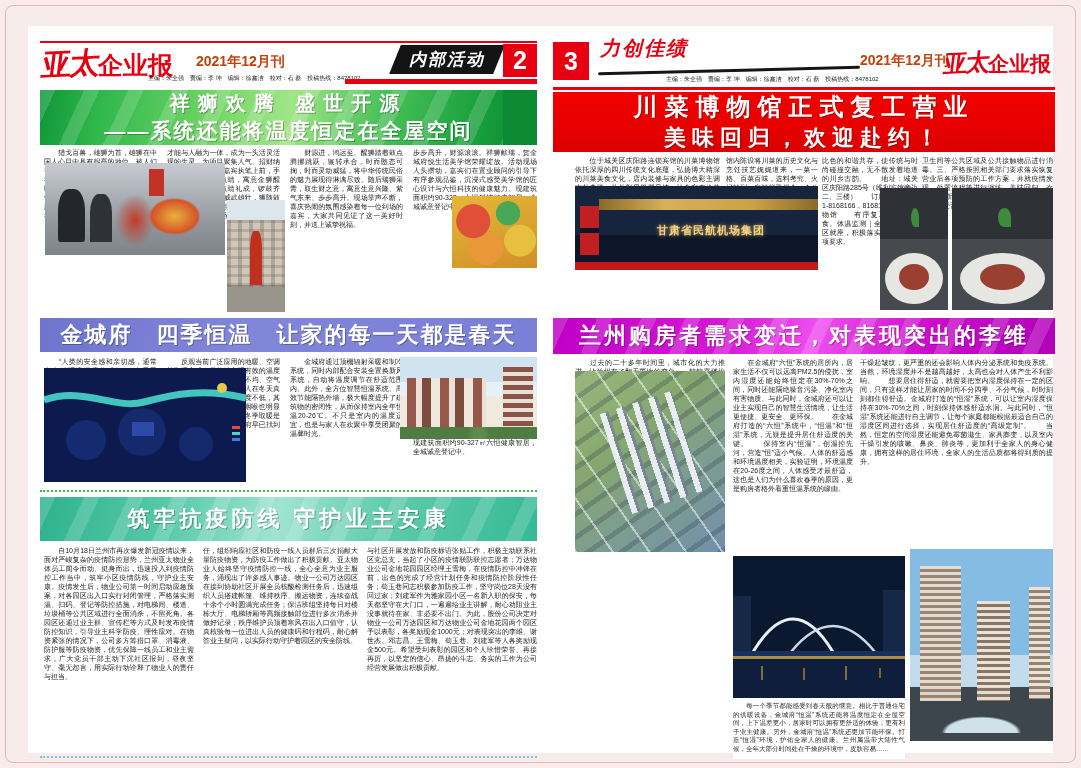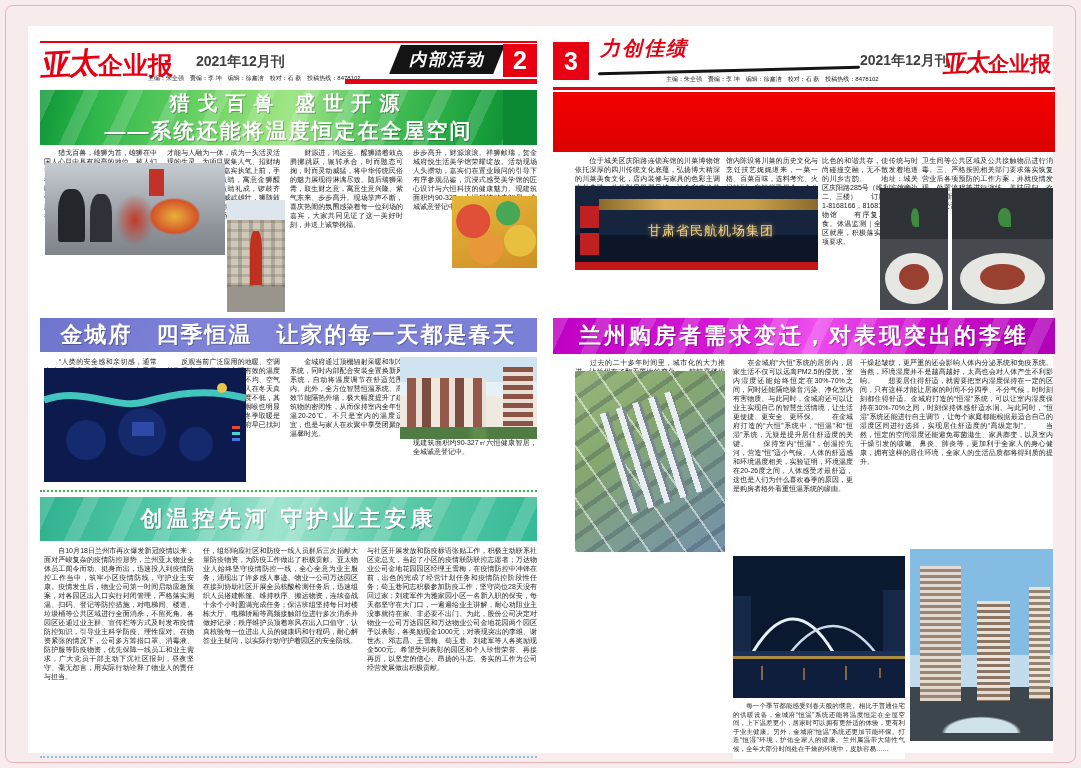--- a/index.html
+++ b/index.html
@@ -8,21 +8,21 @@
   .frame{position:absolute;inset:5px;border:1px solid #e9b3ba;border-radius:8px;pointer-events:none}
   .spread{position:absolute;left:28px;top:26px;width:1025px;height:727px;background:#fff}
 
   
   .rule-red{position:absolute;background:#e60012}
   .logo{position:absolute;white-space:nowrap;color:#e60012}
   .logo b{display:inline-block;font-size:30px;font-weight:900;transform:skewX(-10deg) rotate(-3deg);letter-spacing:-2px}
   .logo i{display:inline-block;font-style:normal;font-size:25px;font-weight:900;letter-spacing:0}
   .logo.small b{font-size:24px}
   .logo.small i{font-size:21px}
-  .issue{position:absolute;font-size:14px;font-weight:900;color:#404040;white-space:nowrap}
+  .issue{position:absolute;font-size:14px;font-weight:900;color:#c2410c;white-space:nowrap}
   .credits{position:absolute;font-size:6px;color:#222;white-space:nowrap;letter-spacing:0}
   .section-tab{position:absolute;background:#141414;transform:skewX(-22deg);display:flex;align-items:center;justify-content:center}
   .section-tab span{display:inline-block;transform:skewX(22deg);color:#fff;font-size:17px;font-weight:bold;font-style:italic;letter-spacing:2px}
   .numbox{position:absolute;background:#e60012;color:#fff;font-weight:bold;display:flex;align-items:center;justify-content:center;font-size:25px;font-style:italic}
   .sec-title{position:absolute;color:#e60012;font-size:20px;font-weight:900;font-style:italic;letter-spacing:2px;white-space:nowrap}
   .swoosh{position:absolute;background:#151515;border-radius:2px;transform:rotate(-1.4deg)}
 
   
   .banner{position:absolute;display:flex;flex-direction:column;align-items:center;justify-content:center;color:#fff;font-weight:bold;text-align:center;overflow:hidden}
   .banner span{position:relative;z-index:2;text-shadow:1px 1px 0 rgba(0,0,0,.28);white-space:nowrap}
@@ -72,21 +72,21 @@
   .brender .pd3{right:3%;top:12%;width:22%;height:76%;background:repeating-linear-gradient(180deg,#8c5446 0 5px,#e8e0d4 5px 9px)}
   .brender .pd2{left:0;bottom:0;width:100%;height:15%;background:
     radial-gradient(circle at 12% 45%,#4e7c42 0 42%,rgba(0,0,0,0) 48%),
     radial-gradient(circle at 38% 60%,#5e8c4c 0 38%,rgba(0,0,0,0) 44%),
     radial-gradient(circle at 72% 45%,#4e7c42 0 42%,rgba(0,0,0,0) 48%),#6a9858}
 
   .storefront{background:linear-gradient(180deg,#16243e 0 58%,#0c1628 58% 100%)}
   .storefront .pd1{left:10%;top:16%;right:0;height:13%;background:linear-gradient(90deg,#8a6a2a,#d8b05a 30%,#caa24a 70%,#8a6a2a)}
   .storefront .pd2{left:2%;top:24%;width:8%;height:58%;background:linear-gradient(180deg,#c02020 0 45%,#0c1628 45% 55%,#c02020 55% 100%)}
   .storefront .pd3{left:0;bottom:0;width:100%;height:10%;background:#c41818}
-  .storefront .sign{position:absolute;left:14%;top:36%;right:2%;height:34%;display:flex;align-items:center;justify-content:center;color:#f2d488;font-size:13px;font-weight:normal;letter-spacing:1px;text-shadow:0 0 4px #caa24a;white-space:nowrap}
+  .storefront .sign{position:absolute;left:14%;top:36%;right:2%;height:34%;display:flex;align-items:center;justify-content:center;color:#f2d488;font-size:11px;font-weight:bold;letter-spacing:1px;text-shadow:0 0 4px #caa24a;white-space:nowrap}
 
   .dish{background:linear-gradient(180deg,#2e3136 0 42%,#46494e 42% 100%)}
   .dish::before{content:"";position:absolute;left:8%;bottom:5%;width:84%;height:42%;background:#e6e6e2;border-radius:50%}
   .dish::after{content:"";position:absolute;left:28%;bottom:16%;width:44%;height:22%;background:#9a4030;border-radius:50%}
   .dish .pd1{left:46%;top:16%;width:12%;height:16%;background:#3e8a3e;border-radius:50% 50% 0 50%}
 
   .aerial{background:
     repeating-linear-gradient(55deg, rgba(255,255,255,.5) 0 2px, rgba(0,0,0,0) 2px 30px),
     repeating-linear-gradient(-35deg, rgba(40,50,70,.25) 0 5px, rgba(0,0,0,0) 5px 19px),
     linear-gradient(140deg,#9ab87e 0%,#86a86e 35%,#7e9e8e 62%,#7290aa 100%)}
@@ -115,21 +115,21 @@
 <div class="section-tab" style="left:395px;top:45px;width:104px;height:29px">
   <span>内部活动</span>
 </div>
 <div class="numbox" style="left:503px;top:44px;width:34px;height:33px">
   <span style="font-style:normal">2</span>
 </div>
 <div class="credits" style="left:148px;top:74px">主编：朱全强　责编：李 坤　编辑：徐鑫洁　校对：石 磊　投稿热线：8478102</div>
 <div class="rule-red" style="left:345px;top:79px;width:192px;height:5px"></div>
 
 <div class="banner b-green rays" style="left:40px;top:90px;width:497px;height:55px">
-  <span style="font-size:20px;letter-spacing:8px">猎戈百兽  盛世开源</span>
+  <span style="font-size:20px;letter-spacing:8px">祥狮欢腾  盛世开源</span>
   <span style="font-size:21px;letter-spacing:2px">——系统还能将温度恒定在全屋空间</span>
 </div>
 <div class="tcol" style="left:44px;top:148px;width:113px;height:164px">　　猎戈百兽，雄狮为首，雄狮在中国人心目中具有很高的地位，被人们誉为“祥瑞之兽”，代表着威武、吉祥、喜庆。12月8日上午，一场锣鼓喧天、吉祥红火的舞狮表演在金城府悦生活美学馆门前精彩上演，醒狮欢腾，瑞气盈门，贺美学馆盛大开放，恭迎八方嘉宾莅临品鉴。</div>
 <div class="tcol" style="left:167px;top:148px;width:113px;height:164px">才能与人融为一体，成为一头活灵活现的生灵，为项目聚集人气、招财纳福。盛情邀请下，嘉宾执笔上前，手起笔落，为瑞狮点睛，寓意金狮醒目、鸿运当头。点睛礼成，锣鼓齐鸣，点睛后的醒狮威武雄壮，狮随鼓动，威震八方，引得现场宾朋阵阵喝彩，纷纷驻足观赏留影。</div>
 <div class="tcol" style="left:290px;top:148px;width:113px;height:164px">　　财源进，鸿运至。醒狮踏着鼓点腾挪跳跃，辗转承合，时而憨态可掬，时而灵动威猛，将中华传统民俗的魅力展现得淋漓尽致。随后瑞狮采青，取生财之意，寓意生意兴隆、紫气东来、步步高升。现场掌声不断，喜庆热闹的氛围感染着每一位到场的嘉宾，大家共同见证了这一美好时刻，并送上诚挚祝福。</div>
 <div class="tcol" style="left:413px;top:148px;width:124px;height:164px">步步高升，财源滚滚。祥狮献瑞，贺金城府悦生活美学馆荣耀绽放。活动现场人头攒动，嘉宾们在置业顾问的引导下有序参观品鉴，沉浸式感受美学馆的匠心设计与六恒科技的健康魅力。现建筑面积约90-327㎡六恒科技健康智居，全城诚意登记中，恭迎品鉴，敬请期待。</div>
 <div class="photo lion-dance" style="left:45px;top:163px;width:180px;height:92px">
   <span class="pd pd1"></span>
   <span class="pd pd2"></span>
   <span class="pd pd3"></span>
@@ -163,41 +163,43 @@
 </div>
 <div class="photo brender" style="left:400px;top:357px;width:137px;height:82px">
   <span class="pd pd1"></span>
   <span class="pd pd3"></span>
   <span class="pd pd2"></span>
 </div>
 
 <div class="dotted" style="left:40px;top:490px;width:497px"></div>
 
 <div class="banner b-teal rays" style="left:40px;top:497px;width:497px;height:44px">
-  <span style="font-size:22px;letter-spacing:4px">创温控先河 守护业主安康</span>
+  <span style="font-size:22px;letter-spacing:4px">筑牢抗疫防线 守护业主安康</span>
 </div>
 <div class="tcol" style="left:44px;top:546px;width:150px;height:210px">　　自10月18日兰州市再次爆发新冠疫情以来，面对严峻复杂的疫情防控形势，兰州亚太物业全体员工闻令而动、挺身而出，迅速投入到疫情防控工作当中，筑牢小区疫情防线，守护业主安康。疫情发生后，物业公司第一时间启动应急预案，对各园区出入口实行封闭管理，严格落实测温、扫码、登记等防控措施，对电梯间、楼道、垃圾桶等公共区域进行全面消杀，不留死角。各园区还通过业主群、宣传栏等方式及时发布疫情防控知识，引导业主科学防疫、理性应对。在物资紧张的情况下，公司多方筹措口罩、消毒液、防护服等防疫物资，优先保障一线员工和业主需求，广大党员干部主动下沉社区报到，昼夜坚守、毫无怨言，用实际行动诠释了物业人的责任与担当。</div>
 <div class="tcol" style="left:203px;top:546px;width:155px;height:210px">任，组织响应社区和防疫一线人员群后三次捐献大量防疫物资，为防疫工作做出了积极贡献。亚太物业人始终坚守疫情防控一线，全心全意为业主服务，涌现出了许多感人事迹。物业一公司万达园区在接到协助社区开展全员核酸检测任务后，迅速组织人员搭建帐篷、维持秩序、搬运物资，连续奋战十余个小时圆满完成任务；保洁班组坚持每日对楼栋大厅、电梯轿厢等高频接触部位进行多次消杀并做好记录；秩序维护员顶着寒风在出入口值守，认真核验每一位进出人员的健康码和行程码，耐心解答业主疑问，以实际行动守护着园区的安全防线。</div>
 <div class="tcol" style="left:367px;top:546px;width:170px;height:160px">与社区开展发放和防疫标语张贴工作，积极主动联系社区党总支，当起了小区的疫情联防联控志愿者；万达物业公司金地花园园区经理王雪梅，在疫情防控中冲锋在前，出色的完成了经营计划任务和疫情防控阶段性任务；荀玉巷同志积极参加防疫工作，坚守岗位28天没有回过家；刘建军作为雅家园小区一名新入职的保安，每天都坚守在大门口，一遍遍给业主讲解，耐心劝阻业主没事就待在家、非必要不出门。为此，股份公司决定对物业一公司万达园区和万达物业公司金地花园两个园区予以表彰，各奖励现金1000元；对表现突出的李维、谢世杰、邓志昌、王雪梅、荀玉巷、刘建军等人各奖励现金500元。希望受到表彰的园区和个人珍惜荣誉、再接再厉，以坚定的信心、昂扬的斗志、务实的工作为公司经营发展做出积极贡献。</div>
 
 <div class="dotted blue" style="left:40px;top:756px;width:497px"></div>
 
 <div class="numbox" style="left:553px;top:42px;width:36px;height:38px">
   <span style="font-style:normal">3</span>
 </div>
 <div class="sec-title" style="left:600px;top:35px">力创佳绩</div>
 <div class="swoosh" style="left:598px;top:69px;width:262px;height:3px"></div>
 <div class="credits" style="left:666px;top:75px">主编：朱全强　责编：李 坤　编辑：徐鑫洁　校对：石 磊　投稿热线：8478102</div>
 <div class="issue" style="left:860px;top:52px">2021年12月刊</div>
 <div class="logo small" style="left:944px;top:47px">
   <b>亚太</b><i>企业报</i>
 </div>
 <div class="rule-red" style="left:553px;top:87px;width:502px;height:3px"></div>
 
 <div class="banner b-red" style="left:553px;top:92px;width:502px;height:60px">
+  <span style="font-size:24px;letter-spacing:7px">川菜博物馆正式复工营业</span>
+  <span style="font-size:22px;letter-spacing:6px">美味回归，欢迎赴约！</span>
 </div>
 <div class="tcol" style="left:575px;top:156px;width:145px;height:156px">　　位于城关区庆阳路连锁宾馆的川菜博物馆依托深厚的四川传统文化底蕴，弘扬博大精深的川菜美食文化，店内装修与家具的色彩主调古朴典雅，处处彰显巴蜀风情，让食客未尝其味先感其韵。</div>
 <div class="tcol" style="left:726px;top:156px;width:92px;height:156px">馆内陈设将川菜的历史文化与烹饪技艺娓娓道来，一菜一格、百菜百味，选料考究、火候精到，麻辣鲜香俱全，令八方食客流连忘返、回味无穷。</div>
 <div class="tcol" style="left:822px;top:156px;width:96px;height:156px">比色的和谐共存，使传统与时尚碰撞交融，无不散发着地道的川乡古韵。　　地址：城关区庆阳路285号（维利宾馆旁边二、三楼）　　订座电话：0931-8168166，8168199　川菜博物馆　　有序复工，恢复堂食。体温监测｜全面消毒｜分区就座，积极落实疫情防控各项要求。</div>
 <div class="tcol" style="left:922px;top:156px;width:131px;height:156px">卫生间等公共区域及公共接触物品进行消毒。三、严格按照相关部门要求落实恢复营业后各项预防的工作方案，并就疫情发现、处置流程等进行演练。美味回归，欢迎广大新老顾客拨冗赴约，共品地道川味，感受舌尖上的四川。</div>
 <div class="photo storefront" style="left:575px;top:186px;width:243px;height:84px">
   <span class="pd pd1"></span>
   <span class="pd pd2"></span>
   <span class="sign">甘肃省民航机场集团</span>
   <span class="pd pd3"></span>

